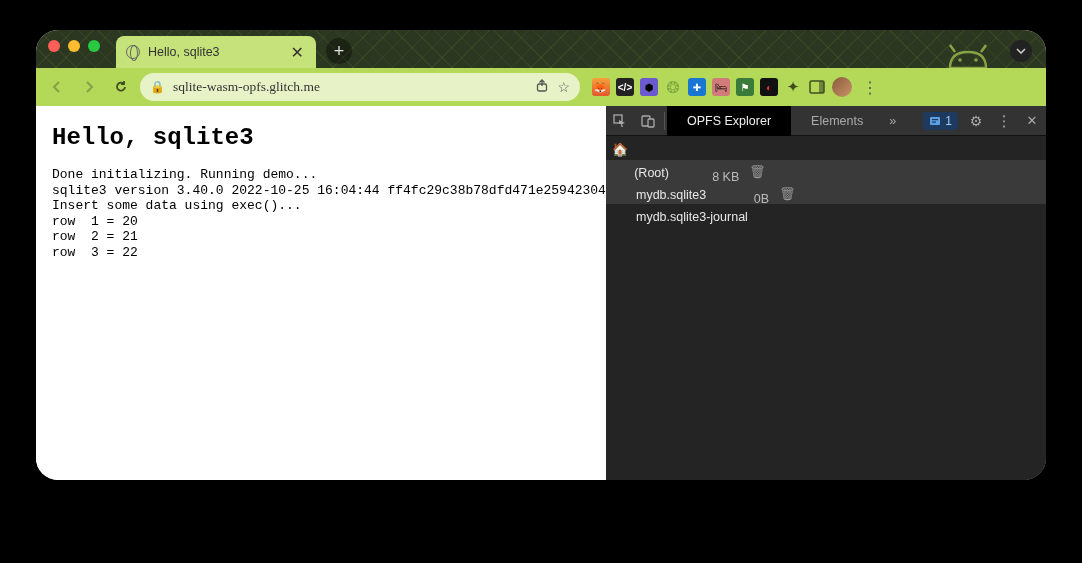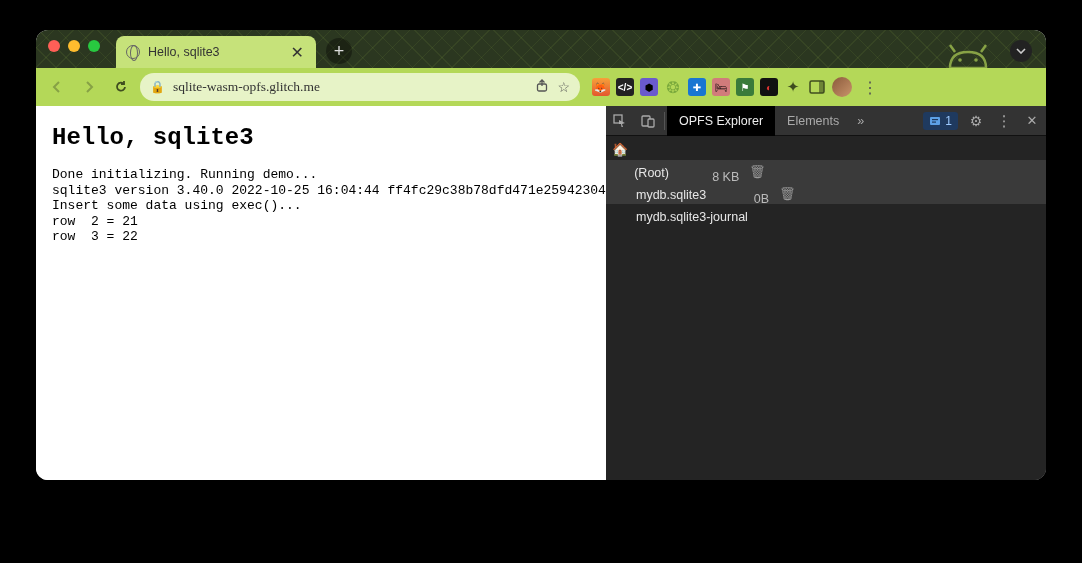--- a/index.html
+++ b/index.html
@@ -9,21 +9,21 @@
     height: 563px;
     font-family: -apple-system, BlinkMacSystemFont, "Segoe UI", sans-serif;
     display: flex;
     align-items: flex-start;
     justify-content: center;
     padding-top: 30px;
   }
   .window {
     width: 1010px;
     height: 450px;
-    border-radius: 12px;
+    border-radius: 22px;
     overflow: hidden;
     box-shadow: 0 20px 60px rgba(0,0,0,0.6);
     background: #fff;
     display: flex;
     flex-direction: column;
   }
   .tabbar {
     height: 38px;
     background: #2b3720;
     background-image:
@@ -110,21 +110,21 @@
     font-size:12.5px;
   }
   .dt-toolbar {
     height:30px;
     background:#333;
     display:flex;
     align-items:center;
     border-bottom:1px solid #111;
   }
   .dt-tbtn { width:28px; height:28px; display:flex; align-items:center; justify-content:center; color:#aaa; cursor:pointer;}
-  .dt-tab { padding:0 12px; height:30px; display:flex; align-items:center; color:#aaa; cursor:pointer; white-space:nowrap;}
+  .dt-tab { padding:0 20px; height:30px; display:flex; align-items:center; color:#aaa; cursor:pointer; white-space:nowrap;}
   .dt-tab.active { background:#000; color:#eee; }
   .dt-spacer { flex:1; }
   .dt-badge { display:flex; align-items:center; gap:4px; background:#1f3a5f; color:#9ecbff; padding:2px 6px; border-radius:3px; margin-right:4px; cursor:pointer; font-size:12px;}
   .dt-body { flex:1; background:#242424; padding-top:2px;}
   .tree-row { display:flex; align-items:center; height:22px; padding-left:6px; gap:6px;}
   .tree-row.sel { background:#3a3a3a;}
   .tree-row .indent { display:inline-block; width:18px;}
   .tree-row .name { color:#e6e6e6;margin-top:47px;}
   .tree-row .size { color:#bbb;margin-top:12px;}
   .tree-row .trash { color:#999; cursor:pointer; font-size:13px; margin-left:4px;}
@@ -210,20 +210,21 @@
     </div>
   </div>
 
   <div class="content-row">
 
     <div class="page">
       <h1>Hello, sqlite3</h1>
       <div class="mono-line">Done initializing. Running demo...</div>
       <div class="mono-line">sqlite3 version 3.40.0 2022-10-25 16:04:44 ff4fc29c38b78dfd471e25942304cba352469d6018f1c09158172795dbdd438c</div>
       <div class="mono-line">Insert some data using exec()...</div>
+      <div class="mono-line">row  1 = 20</div>
       <div class="mono-line">row  2 = 21</div>
       <div class="mono-line">row  3 = 22</div>
     </div>
 
     <div class="devtools">
       <div class="dt-toolbar">
         <div class="dt-tbtn">
           <svg width="14" height="14" viewBox="0 0 14 14">
               <rect x="1" y="1" width="8" height="8" stroke="#aaa" stroke-width="1.3" fill="none"></rect>
               <path d="M6 6 L12 9 L9 10 L10 13 L8.5 13 L8 10 L6 10 Z" fill="#aaa"></path>

